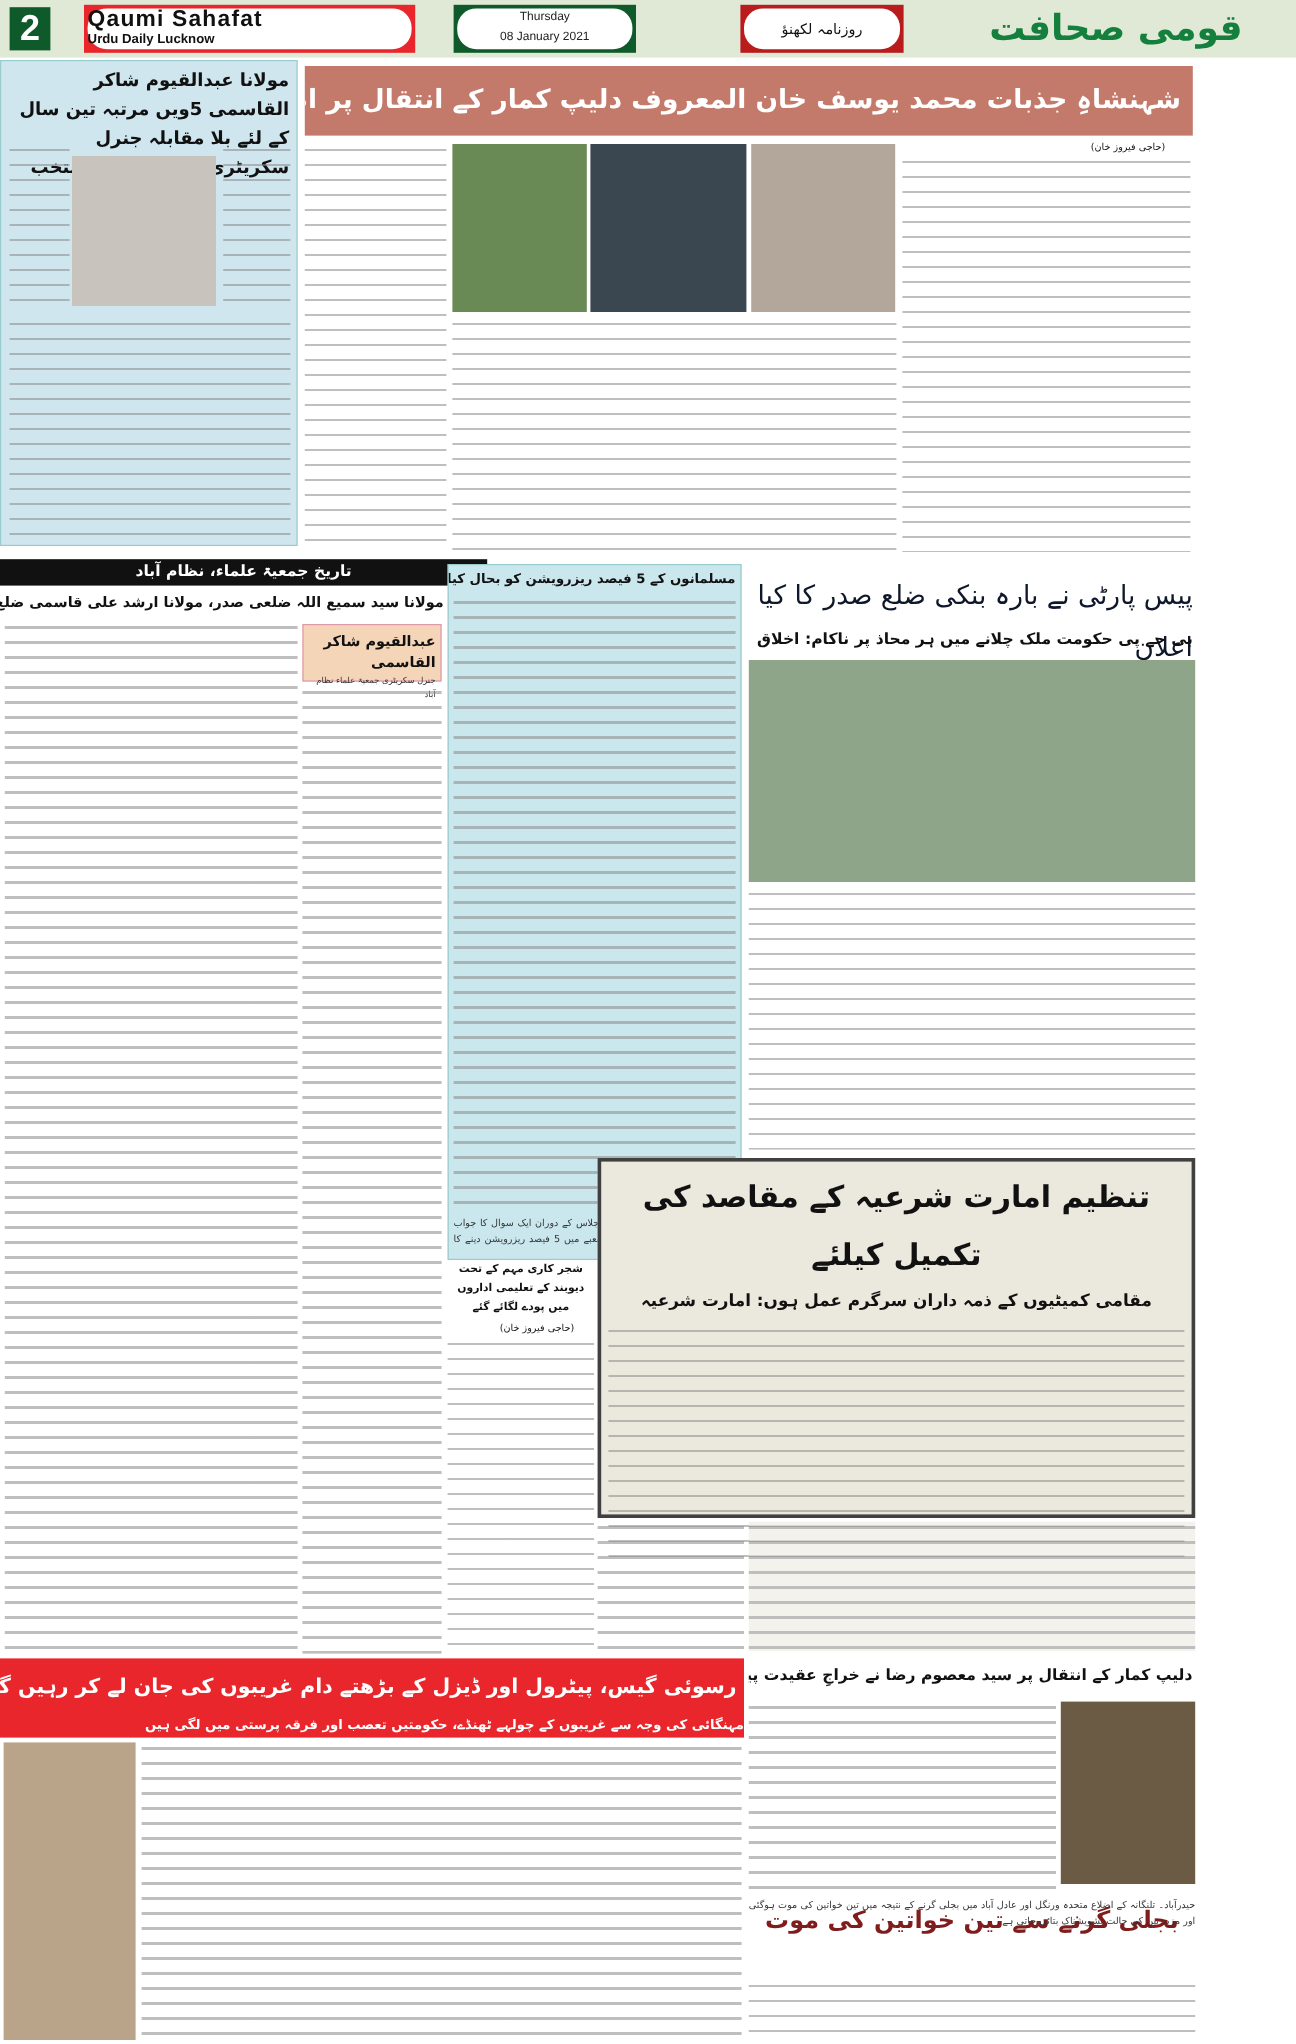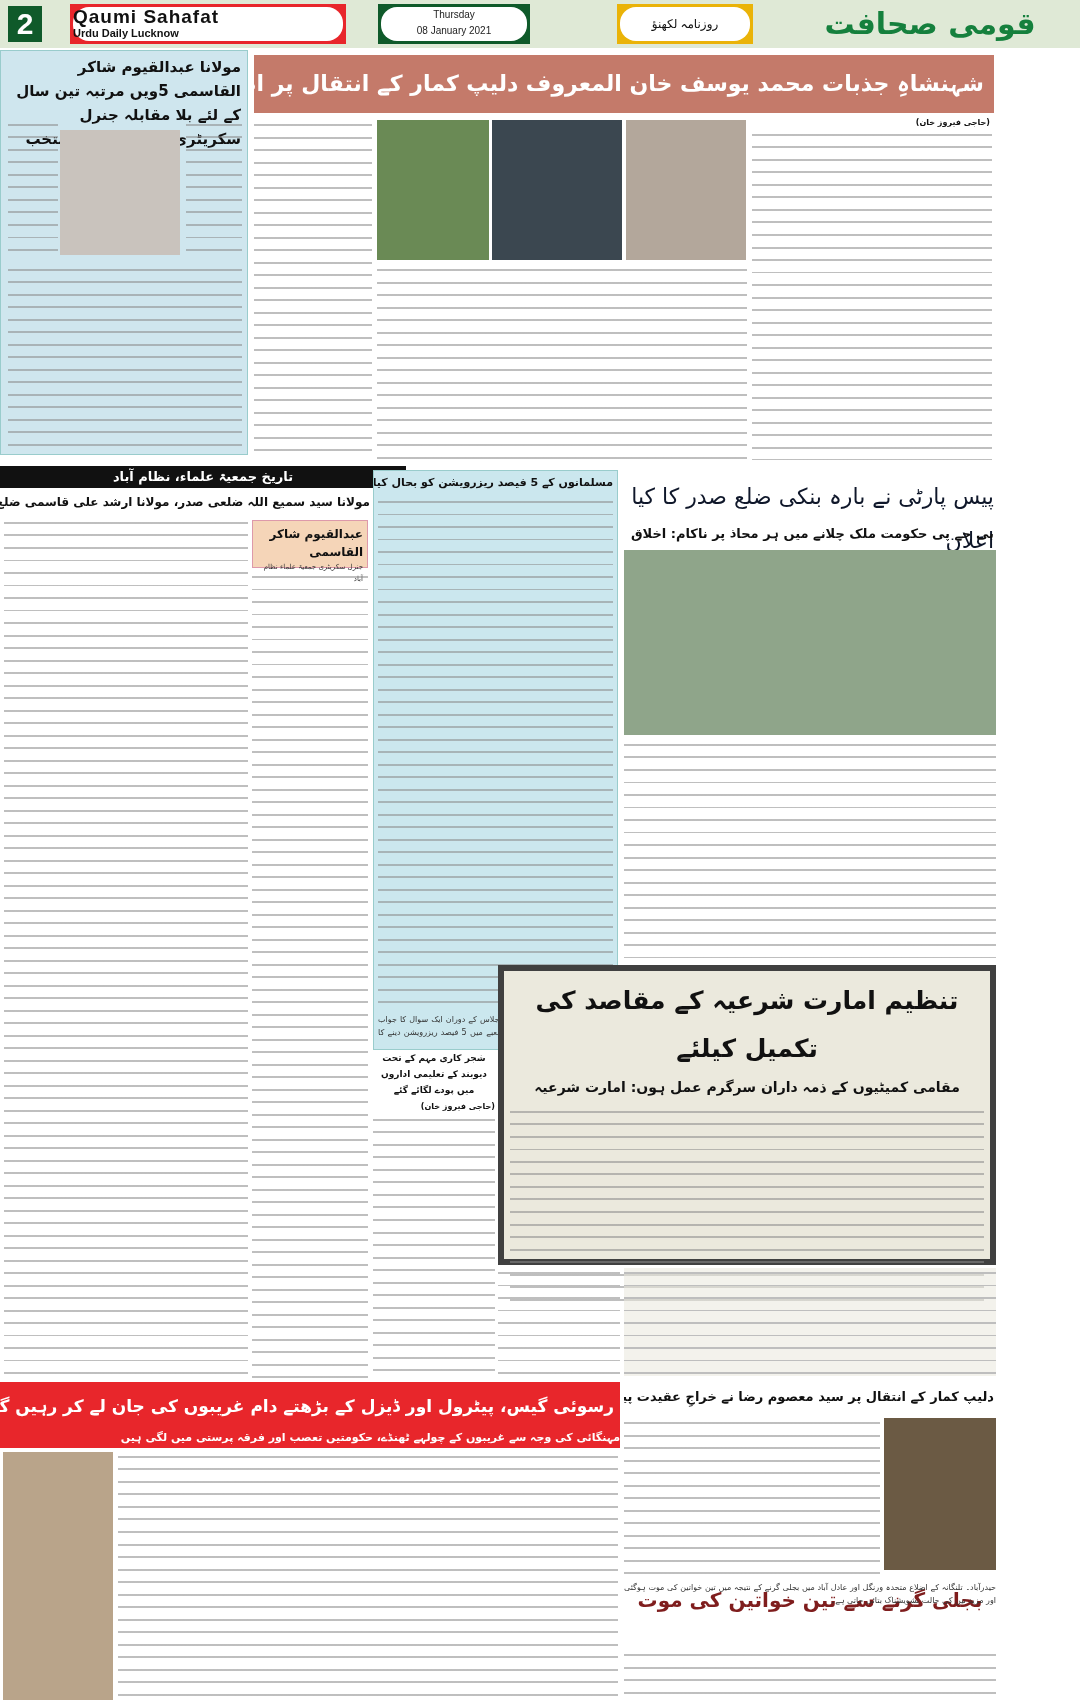--- a/index.html
+++ b/index.html
@@ -7,55 +7,55 @@
   .abs { position: absolute; }
   
   .masthead { left: 0; top: 0; width: 1080px; height: 48px; background: #dfe9d6; }
   .pagenum { left: 8px; top: 6px; width: 34px; height: 36px; background: #0f5a2a; color: #fff; font-weight: bold; font-size: 30px; text-align: center; line-height: 36px; font-family: "Liberation Sans", sans-serif; }
   .title-box { left: 70px; top: 4px; width: 276px; height: 40px; background: #e8262b; padding: 3px; }
   .title-inner { width: 100%; height: 100%; background: #fff; border-radius: 16px; font-family: "Liberation Sans", sans-serif; }
   .title-en { font-size: 19px; font-weight: bold; line-height: 20px; color: #111; letter-spacing: 1px; }
   .title-sub { font-size: 11px; font-weight: bold; line-height: 13px; color: #111; }
   .date-box { left: 378px; top: 4px; width: 152px; height: 40px; background: #0f5a2a; padding: 3px; }
   .date-inner { width: 100%; height: 100%; background: #fff; border-radius: 16px; text-align: center; font-family: "Liberation Sans", sans-serif; font-size: 10px; line-height: 16px; color: #222; }
-  .rozname-box { left: 617px; top: 4px; width: 136px; height: 40px; background: #eab308; padding: 3px; font-family: Liberation Serif, serif; }
+  .rozname-box { left: 617px; top: 4px; width: 136px; height: 40px; background: #b91c1c; padding: 3px; }
   .rozname-inner { width: 100%; height: 100%; background: #fff; border-radius: 16px; text-align: center; font-size: 12px; line-height: 34px; color: #111; direction: rtl; }
   .title-ur { left: 800px; top: 2px; width: 260px; height: 44px; color: #15803d; font-size: 30px; font-weight: bold; text-align: center; direction: rtl; line-height: 44px; }
 
   
   .urdu { direction: rtl; text-align: right; }
   .body-text { font-size: 8px; line-height: 12.5px; color: #333; direction: rtl; text-align: justify; overflow: hidden; }
   .filler { background-image: repeating-linear-gradient(to bottom, transparent 0px, transparent 4px, #8a8a8a 4px, #8a8a8a 6px, transparent 6px, transparent 12.5px); opacity: 0.55; }
   .photo { background: #8a8a8a; overflow: hidden; }
 
   
   .tl-box { left: 0; top: 50px; width: 248px; height: 405px; background: #cfe6ee; border: 1px solid #9cc; }
   .tl-head { font-size: 15px; font-weight: bold; line-height: 24px; color: #111; padding: 4px 6px; }
   .tl-photo { left: 60px; top: 130px; width: 120px; height: 125px; background: #c9c3bd; }
   
   .main-head { left: 254px; top: 55px; width: 740px; height: 58px; background: #c47a6a; color: #fff; font-size: 22px; font-weight: bold; line-height: 58px; padding: 0 10px; white-space: nowrap; overflow: hidden; }
   .dk-photo1 { left: 377px; top: 120px; width: 112px; height: 140px; background: #6a8a55; }
   .dk-photo2 { left: 492px; top: 120px; width: 130px; height: 140px; background: #3b4750; }
   .dk-photo3 { left: 626px; top: 120px; width: 120px; height: 140px; background: #b3a79b; }
-  .byline { font-size: 8px; font-weight: bold; color: #111; }
+  .byline { font-size: 8px; font-weight: normal; color: #111; text-align: center; }
 
   .black-bar { left: 0; top: 466px; width: 406px; height: 22px; background: #111; color: #fff; font-size: 13px; font-weight: bold; text-align: center; line-height: 22px; }
   .sub-head2 { left: 0; top: 490px; width: 370px; height: 24px; font-size: 12px; font-weight: bold; color: #111; line-height: 24px; text-align: center; white-space: nowrap; overflow: hidden; }
   .peach-box { left: 252px; top: 520px; width: 116px; height: 48px; background: #f5d5b8; border: 1px solid #d9a; padding: 4px; }
   .peach-name { font-size: 12px; font-weight: bold; color: #111; line-height: 18px; }
   .peach-sub { font-size: 7px; color: #333; line-height: 12px; }
 
   .blue-box { left: 373px; top: 470px; width: 245px; height: 580px; background: #cbe7ee; border: 1px solid #9cc; }
   .blue-head { font-size: 11px; font-weight: bold; color: #111; line-height: 20px; padding: 2px 4px; white-space: nowrap; overflow: hidden; }
 
   .peace-head { left: 624px; top: 475px; width: 370px; height: 44px; font-size: 22px; font-weight: normal; color: #0f172a; line-height: 44px; }
   .peace-sub { left: 624px; top: 520px; width: 370px; height: 28px; font-size: 13px; font-weight: bold; color: #111; line-height: 28px; }
   .rally-photo { left: 624px; top: 550px; width: 372px; height: 185px; background: #8fa58a; }
 
-  .tanzeem-box { left: 498px; top: 965px; width: 498px; height: 300px; background: #ebe9dd; border: 6px solid #404040; }
+  .tanzeem-box { left: 498px; top: 965px; width: 498px; height: 300px; background: #ebe9dd; border: 3px solid #404040; }
   .tanzeem-head { font-size: 25px; font-weight: bold; color: #111; line-height: 48px; padding-top: 6px; text-align: center; }
   .tanzeem-sub { font-size: 14px; font-weight: bold; color: #111; line-height: 28px; text-align: center; }
 
   .shajar-head { left: 373px; top: 1050px; width: 122px; height: 50px; font-size: 9px; font-weight: bold; color: #111; line-height: 16px; text-align: center; }
 
   .red-banner { left: 0; top: 1382px; width: 620px; height: 48px; background: #e8262b; color: #fff; font-size: 17px; font-weight: bold; line-height: 48px; padding: 0 6px; white-space: nowrap; overflow: hidden; }
   .red-sub { left: 0; top: 1430px; width: 620px; height: 18px; background: #e8262b; color: #fff; font-size: 11px; font-weight: bold; line-height: 16px; }
   .aimim-photo { left: 3px; top: 1452px; width: 110px; height: 248px; background: #b9a48a; }
 
   .dilip-head2 { left: 624px; top: 1382px; width: 370px; height: 30px; font-size: 13px; font-weight: bold; color: #111; line-height: 30px; white-space: nowrap; overflow: hidden; }

